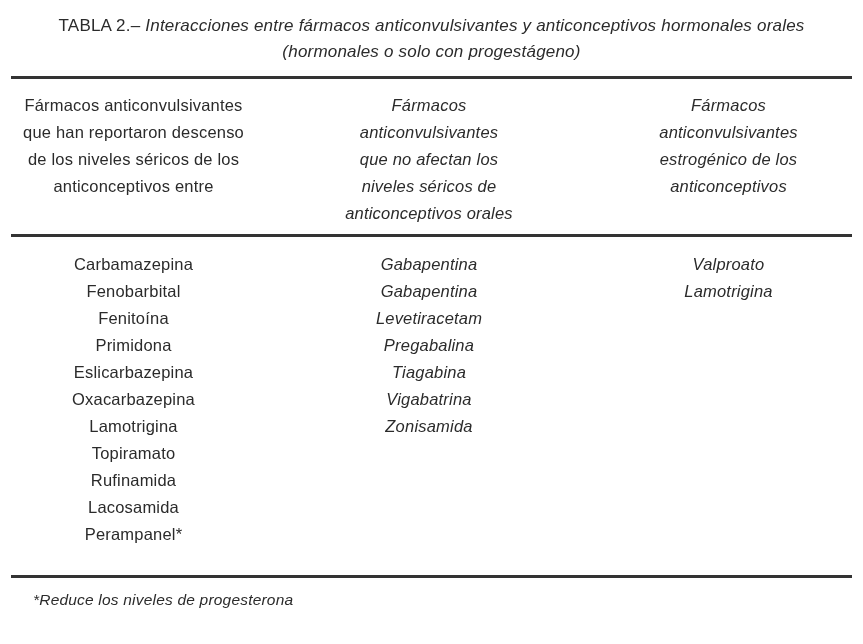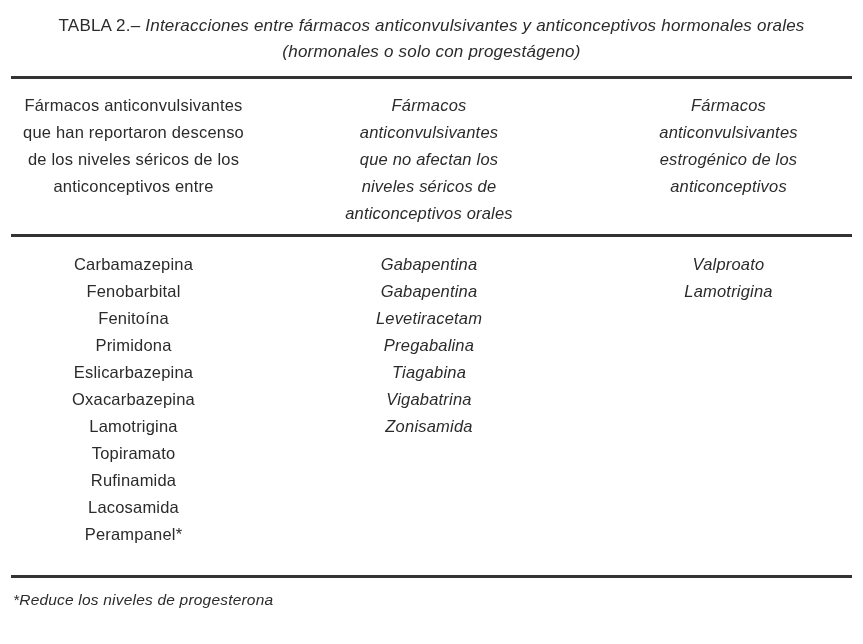--- a/index.html
+++ b/index.html
@@ -57,20 +57,21 @@
   }
   .body-grid .col-left { min-height: 324px; }
   
   .footnote {
     padding-top: 11px;
     padding-left: 2px;
     font-size: 15.5px;
     font-style: italic;
     letter-spacing: 0.2px;
     line-height: 22px;
+    margin-left: 20px;
   }
 </style>
 </head>
 <body>
 
 <div class="page">
 
   <div class="title-block">
     <div>
       <span class="title-prefix">TABLA 2.–</span><span class="italic">Interacciones entre fármacos anticonvulsivantes y anticonceptivos hormonales orales</span>

